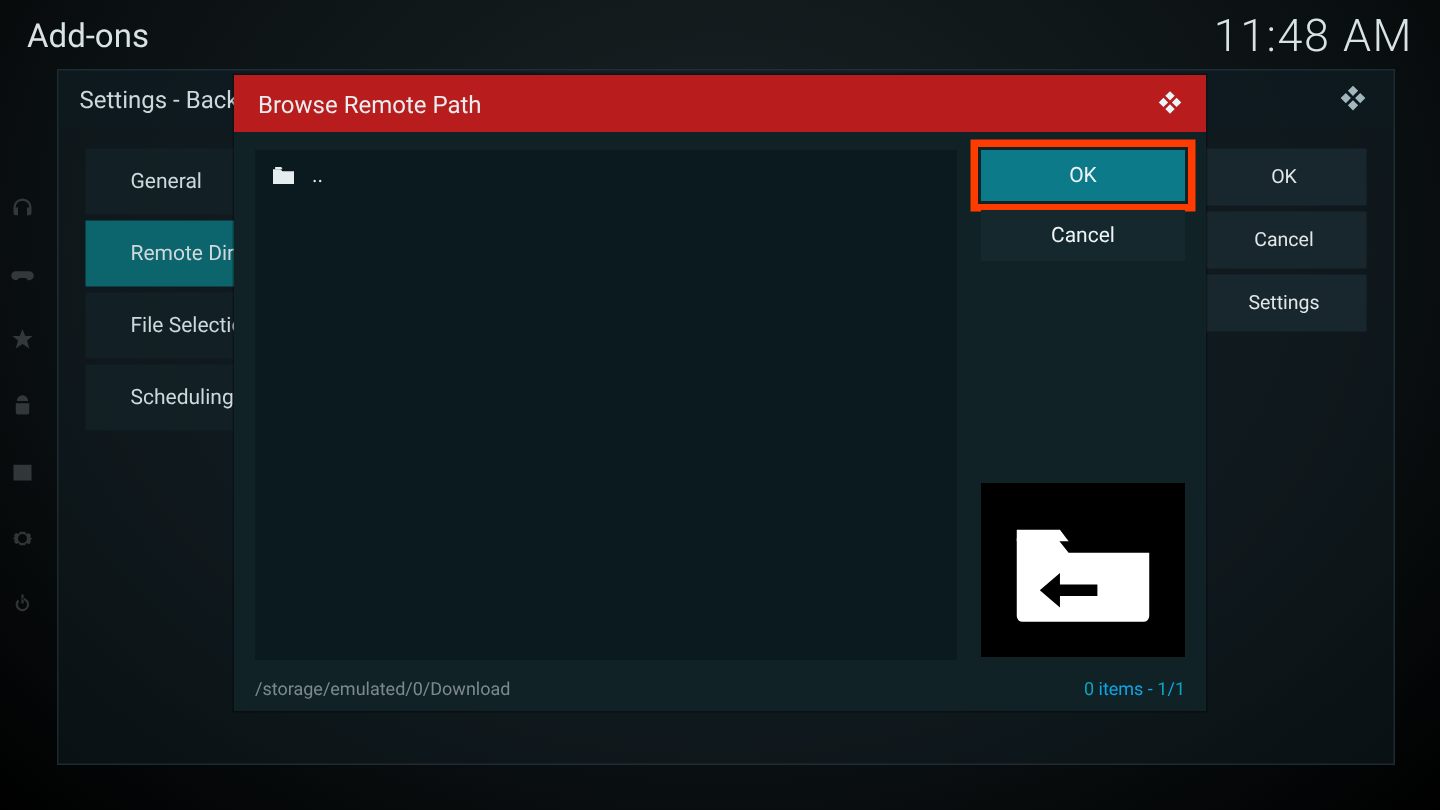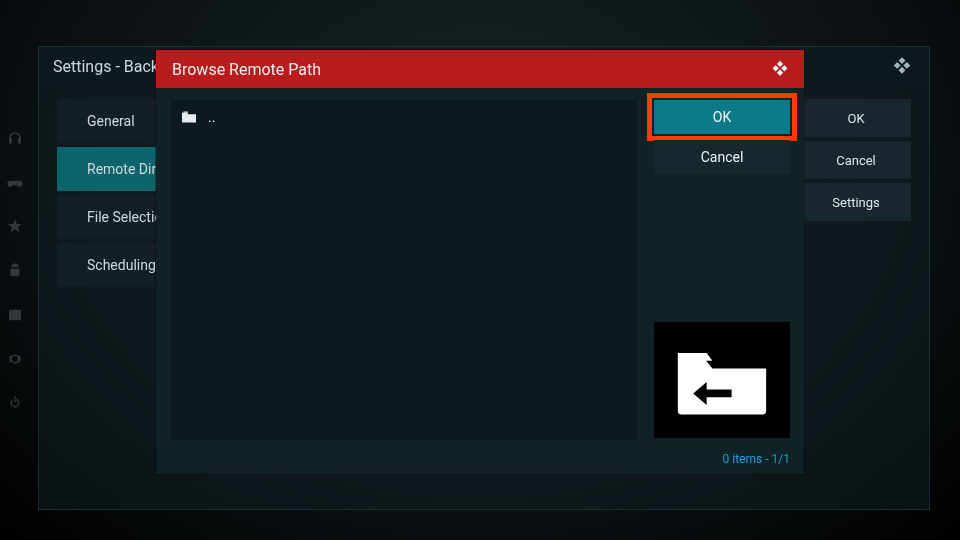--- a/index.html
+++ b/index.html
@@ -53,20 +53,24 @@
   
   .gear { width:18px; height:18px; display:inline-block; }
   .folder-ico { width:18px; height:14px; }
 
 </style>
 </head>
 <body>
 
 <div class="stage">
 
+  <div class="top">
+    <div class="top-title">Add-ons</div>
+    <div class="clock">11:48 AM</div>
+  </div>
 
   <div class="rail">
     <svg class="ri" viewBox="0 0 24 24" fill="#aeb8ba">
         <path d="M12 3a8 8 0 00-8 8v5a2 2 0 002 2h2v-7H6v-0a6 6 0 1112 0v0h-2v7h2a2 2 0 002-2v-5a8 8 0 00-8-8z"></path>
       </svg>
     <svg class="ri" viewBox="0 0 24 24" fill="#aeb8ba">
         <path d="M6 9h12a4 4 0 010 8h-1l-2-2H9l-2 2H6a4 4 0 010-8z"></path>
       </svg>
     <svg class="ri" viewBox="0 0 24 24" fill="#aeb8ba">
         <path d="M12 2l2.5 6H21l-5 4 2 7-6-4-6 4 2-7-5-4h6.5z"></path>
@@ -140,19 +144,20 @@
       <div class="thumb">
         <svg width="96" height="78" viewBox="0 0 100 80" fill="#fff">
           <path d="M4 18h28l8 10h56v44a4 4 0 01-4 4H8a4 4 0 01-4-4V18z"></path>
           <path d="M4 12h30l6 8H4z"></path>
           <path d="M60 50H34v-8l-14 12 14 12v-8h26z" fill="#000"></path>
         </svg>
       </div>
     </div>
 
     <div class="footer">
+      <span>/storage/emulated/0/Download</span>
       <span class="itm">
         <span>0</span> <span class="w">items - </span><span>1</span><span class="w">/</span><span>1</span>
       </span>
     </div>
   </div>
 
 </div>
 
 </body></html>

